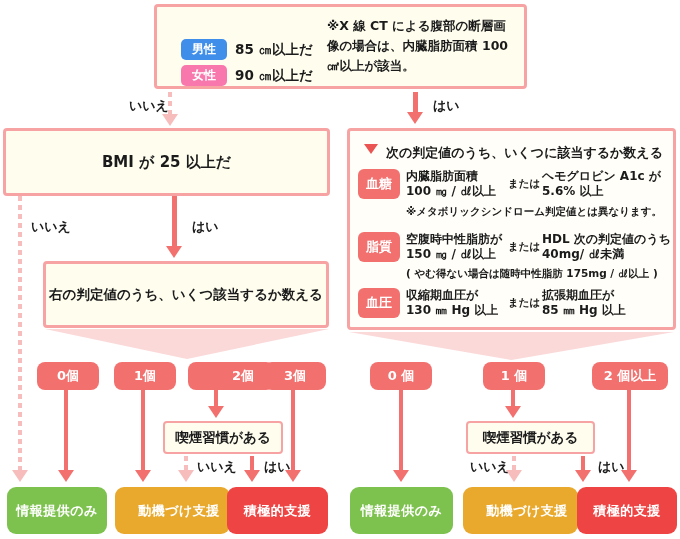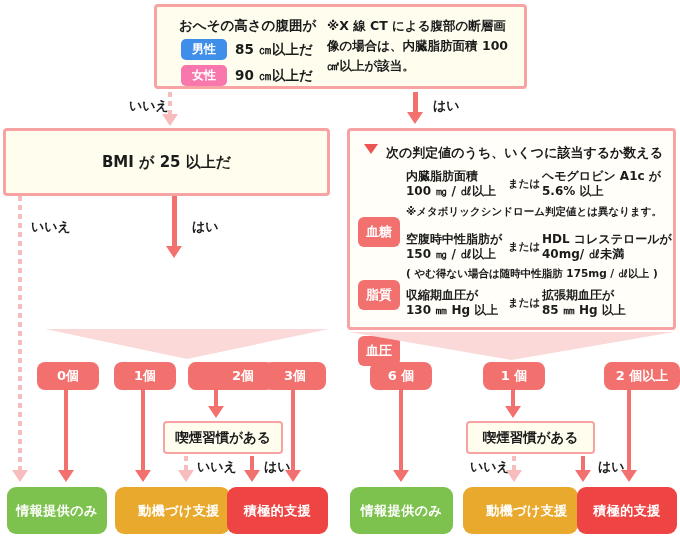--- a/index.html
+++ b/index.html
@@ -38,36 +38,34 @@
   .result.orange { background:#E9A92D;padding-left:13px; }
   .result.purple { background:#ef4444; }
   .mini-badge {
     position:absolute; height:21px; border-radius:5px; color:#fff; font-size:12px;
     display:flex; align-items:center; justify-content:center;
   }
   .crit-badge {
     position:absolute; left:8px; top:0; width:42px; height:30px; background:#F2706E;
     color:#fff; border-radius:6px; display:flex; align-items:center; justify-content:center;
     font-size:13px;
-    margin-top:48px;
   }
   .crow { position:absolute; left:0; right:0; height:32px; }
   .ccol { position:absolute; top:0; font-size:12px; line-height:15px; white-space:nowrap; }
   .cor  { position:absolute; top:8px; font-size:10.5px; white-space:nowrap; }
   .cnote{ position:absolute; left:56px; font-size:10.5px; white-space:nowrap; }
   .tri-icon { width:0; height:0; border-left:7px solid transparent;
     border-right:7px solid transparent; border-top:10px solid #EA5452; display:inline-block; }
 </style>
 </head>
 <body>
 
 <div class="canvas">
 
   <div class="box" style="left:154px;top:4px;width:373px;height:85px;">
-    <div class="abs" style="left:22px;top:10px;font-size:13.5px;white-space:nowrap;">おへその高さの腹囲が</div>
     <div class="mini-badge" style="left:24px;top:32px;width:46px;background:#3F8EEA;">男性</div>
     <div class="abs" style="left:78px;top:34px;font-size:13.5px;white-space:nowrap;">85 ㎝以上だ</div>
     <div class="mini-badge" style="left:24px;top:58px;width:46px;background:#F878AE;font-family:Liberation Mono, monospace;">女性</div>
     <div class="abs" style="left:78px;top:60px;font-size:13.5px;white-space:nowrap;">90 ㎝以上だ</div>
     <div class="abs" style="left:170px;top:9px;width:190px;font-size:12.5px;line-height:20px;">※X 線 CT による腹部の断層画像の場合は、内臓脂肪面積 100 ㎠以上が該当。</div>
   </div>
 
   <div class="lbl" style="left:129px;top:97px;">いいえ</div>
   <div class="vdash" style="left:168px;top:92px;height:24px;"></div>
   <div class="ahead light" style="left:162px;top:114px;"></div>
@@ -81,20 +79,23 @@
   </div>
 
   <div class="vdash" style="left:18px;top:196px;height:276px;"></div>
   <div class="ahead light" style="left:12px;top:470px;"></div>
   <div class="lbl" style="left:31px;top:218px;">いいえ</div>
 
   <div class="vline thick" style="left:172px;top:196px;height:52px;"></div>
   <div class="ahead" style="left:166px;top:246px;"></div>
   <div class="lbl" style="left:192px;top:218px;">はい</div>
 
+  <div class="box box-center" style="left:43px;top:261px;width:286px;height:67px;font-size:13.5px;">
+    <span>右の判定値のうち、いくつ該当するか数える</span>
+  </div>
 
   <div class="fan" style="left:45px;top:329px;width:284px;height:30px;"></div>
 
   <div class="count-badge" style="left:37px;width:62px;">0個</div>
   <div class="count-badge" style="left:114px;width:62px;">1個</div>
   <div class="count-badge" style="left:188px;width:62px;padding-left:24px;">2個</div>
   <div class="count-badge" style="left:264px;width:62px;">3個</div>
 
   <div class="vline" style="left:64px;top:390px;height:82px;"></div>
   <div class="ahead" style="left:58px;top:470px;"></div>
@@ -143,21 +144,21 @@
     <div class="cnote" style="top:74px;">※メタボリックシンドローム判定値とは異なります。</div>
 
     <div class="crow" style="top:101px;">
       <div class="crit-badge">脂質</div>
       <div class="ccol" style="left:56px;">
         <div>空腹時中性脂肪が</div>
         <div>150 ㎎ / ㎗以上</div>
       </div>
       <div class="cor" style="left:158px;">または</div>
       <div class="ccol" style="left:192px;">
-        <div>HDL コレステロールが</div>
+        <div>HDL 次の判定値のうち</div>
         <div>40mg/ ㎗未満</div>
       </div>
     </div>
     <div class="cnote" style="top:136px;">( やむ得ない場合は随時中性脂肪 175mg / ㎗以上 )</div>
 
     <div class="crow" style="top:157px;">
       <div class="crit-badge">血圧</div>
       <div class="ccol" style="left:56px;">
         <div>収縮期血圧が</div>
         <div>130 ㎜ Hg 以上</div>
@@ -165,23 +166,23 @@
       <div class="cor" style="left:158px;">または</div>
       <div class="ccol" style="left:192px;">
         <div>拡張期血圧が</div>
         <div>85 ㎜ Hg 以上</div>
       </div>
     </div>
   </div>
 
   <div class="fan" style="left:349px;top:332px;width:325px;height:28px;"></div>
 
-  <div class="count-badge" style="left:370px;width:62px;">6 個</div>
+  <div class="count-badge" style="left:370px;width:62px;">0 個</div>
   <div class="count-badge" style="left:483px;width:62px;">1 個</div>
-  <div class="count-badge" style="left:592px;width:76px;margin-left:12px;">2 個以上</div>
+  <div class="count-badge" style="left:592px;width:76px;">2 個以上</div>
 
   <div class="vline" style="left:399px;top:390px;height:82px;"></div>
   <div class="ahead" style="left:393px;top:470px;"></div>
 
   <div class="vline" style="left:511px;top:390px;height:18px;"></div>
   <div class="ahead" style="left:505px;top:406px;"></div>
 
   <div class="vline" style="left:627px;top:390px;height:82px;"></div>
   <div class="ahead" style="left:621px;top:470px;"></div>
 

